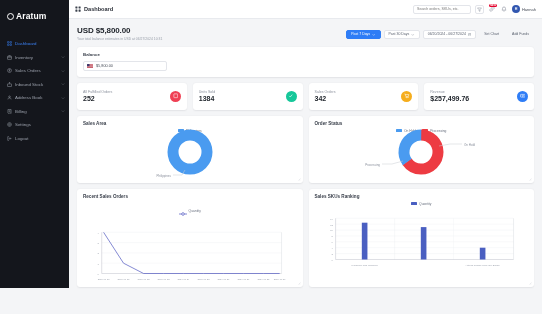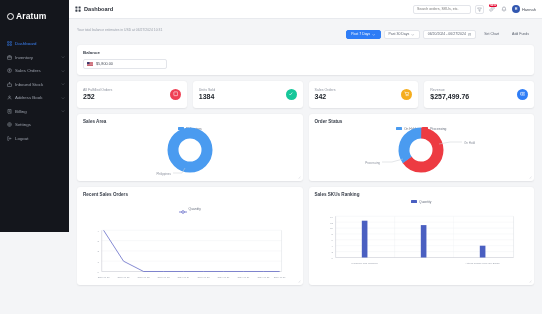--- a/index.html
+++ b/index.html
@@ -6,21 +6,21 @@
   html, body {
     width: 542px; height: 314px;
     background: #f4f5f7;
     font-family: "Liberation Sans", sans-serif;
     overflow: hidden;
   }
   .app { display: flex; width: 542px; height: 314px; }
 
   
   .sidebar {
-    width: 69px; height: 232px;
+    width: 69px; height: 288px;
     background: #14161c;
     flex-shrink: 0;
     display: flex; flex-direction: column;
     padding-top: 6px;
   }
   .brand { display: flex; align-items: center; gap: 2px; padding: 5px 0 10px 7px; }
   .brand-mark {
     width: 7px; height: 7px; border-radius: 50%;
     border: 1.5px solid #ffffff; flex-shrink: 0;
   }
@@ -314,20 +314,21 @@
           <span class="avatar">H</span>
           <span class="user-name">Hannah</span>
         </div>
       </div>
     </header>
 
     <div class="content">
 
       <div class="bal-head">
         <div>
+          <div class="bal-amount">USD $5,800.00</div>
           <div class="bal-sub">Your total balance estimates in USD at 06/27/2024 10:31</div>
         </div>
         <div class="filters">
           <div class="chip primary">
             <span>Past 7 Days</span>
             <span>
               <svg viewBox="0 0 16 16" fill="none" stroke="#fff" stroke-width="2.2">
                   <path d="M3 6l5 5 5-5"></path>
                 </svg>
             </span>

